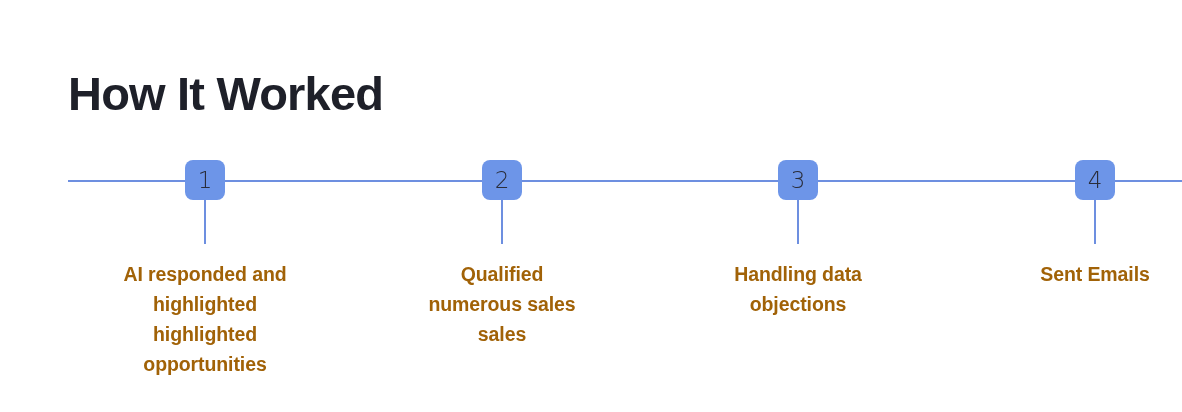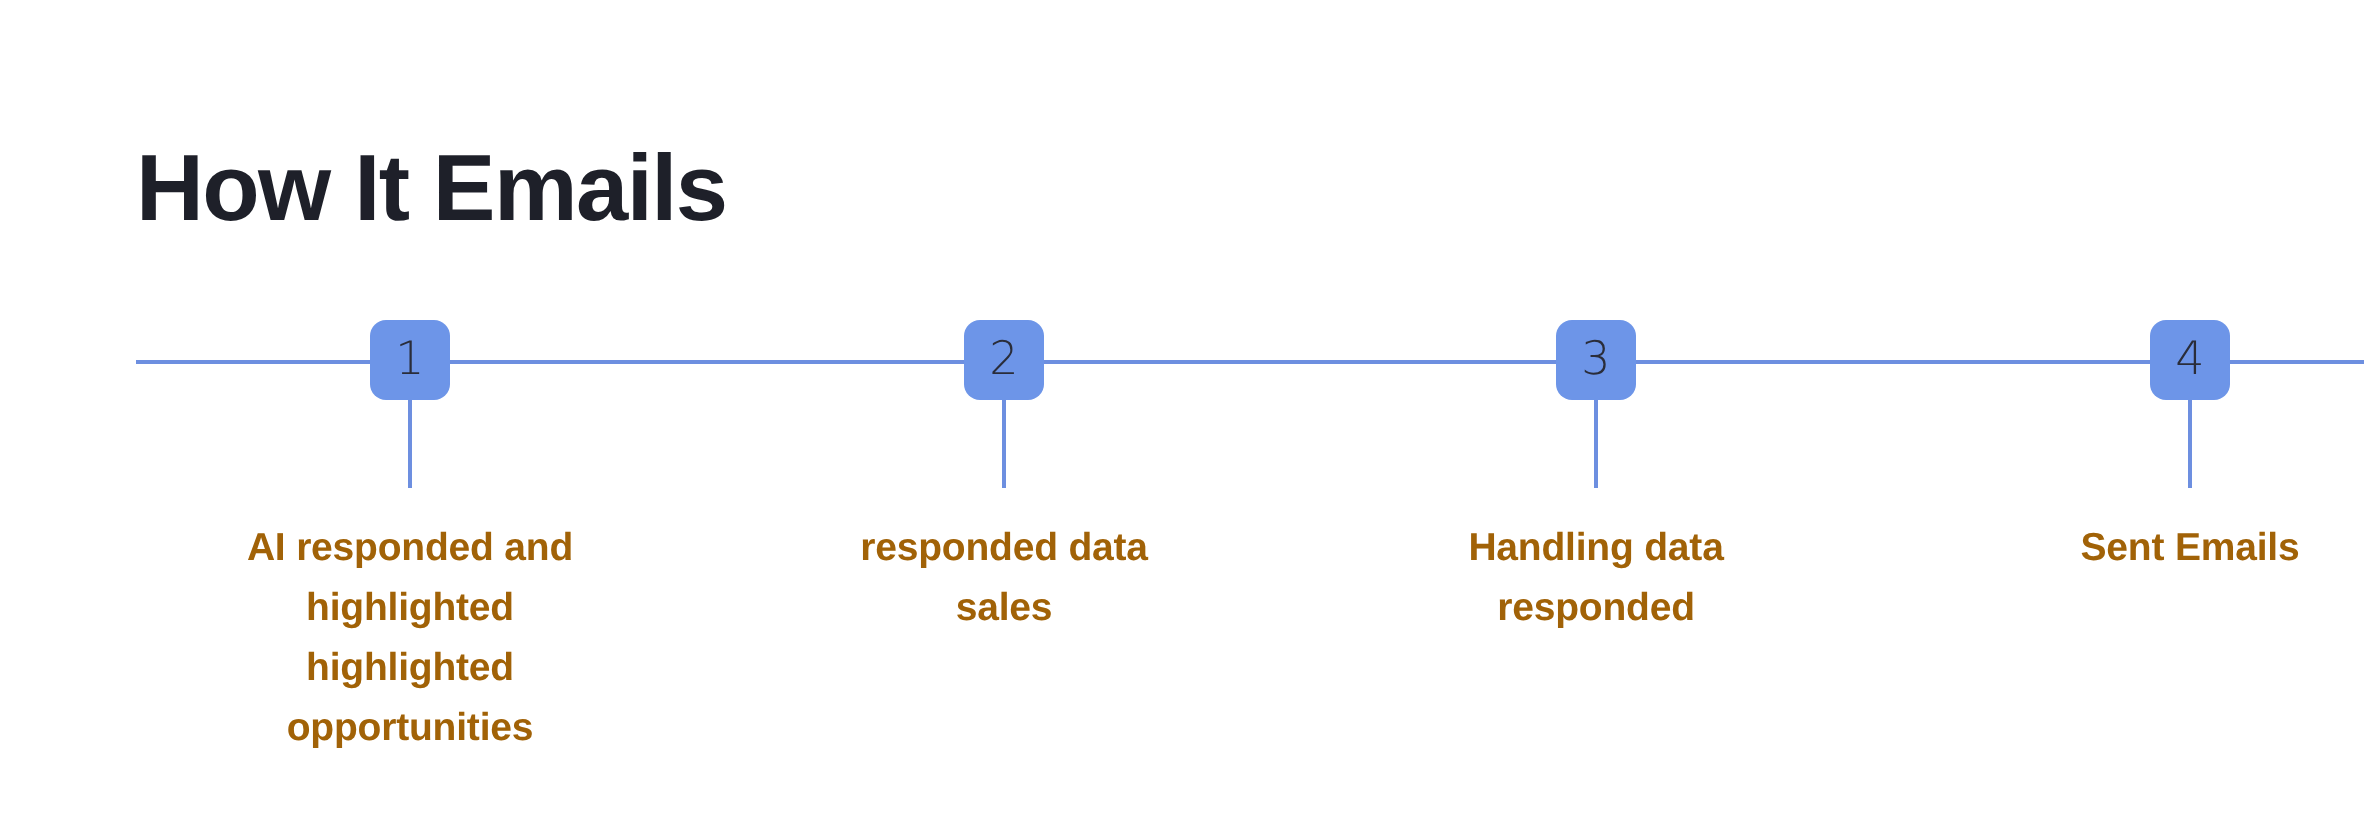--- a/index.html
+++ b/index.html
@@ -99,21 +99,21 @@
   }
   .step-label .lbl-line {
     display: block;
   }
 </style>
 </head>
 <body>
 
 <div id="canvas">
 
-  <div id="page-title">How It Emails</div>
+  <div id="page-title">How It Worked</div>
 
   <div id="timeline-axis"></div>
 
   <div id="steps-container">
       <div class="step" style="left: 205px;">
         <div class="step-marker">
           <span class="step-number">1</span>
         </div>
         <div class="step-stem"></div>
         <div class="step-label">
@@ -122,32 +122,33 @@
           <span class="lbl-line">highlighted</span>
           <span class="lbl-line">opportunities</span>
         </div>
       </div>
       <div class="step" style="left: 502px;">
         <div class="step-marker">
           <span class="step-number">2</span>
         </div>
         <div class="step-stem"></div>
         <div class="step-label">
-          <span class="lbl-line">responded data</span>
+          <span class="lbl-line">Qualified</span>
+          <span class="lbl-line">numerous sales</span>
           <span class="lbl-line">sales</span>
         </div>
       </div>
       <div class="step" style="left: 798px;">
         <div class="step-marker">
           <span class="step-number">3</span>
         </div>
         <div class="step-stem"></div>
         <div class="step-label">
           <span class="lbl-line">Handling data</span>
-          <span class="lbl-line">responded</span>
+          <span class="lbl-line">objections</span>
         </div>
       </div>
       <div class="step" style="left: 1095px;">
         <div class="step-marker">
           <span class="step-number">4</span>
         </div>
         <div class="step-stem"></div>
         <div class="step-label">
           <span class="lbl-line">Sent Emails</span>
         </div>

